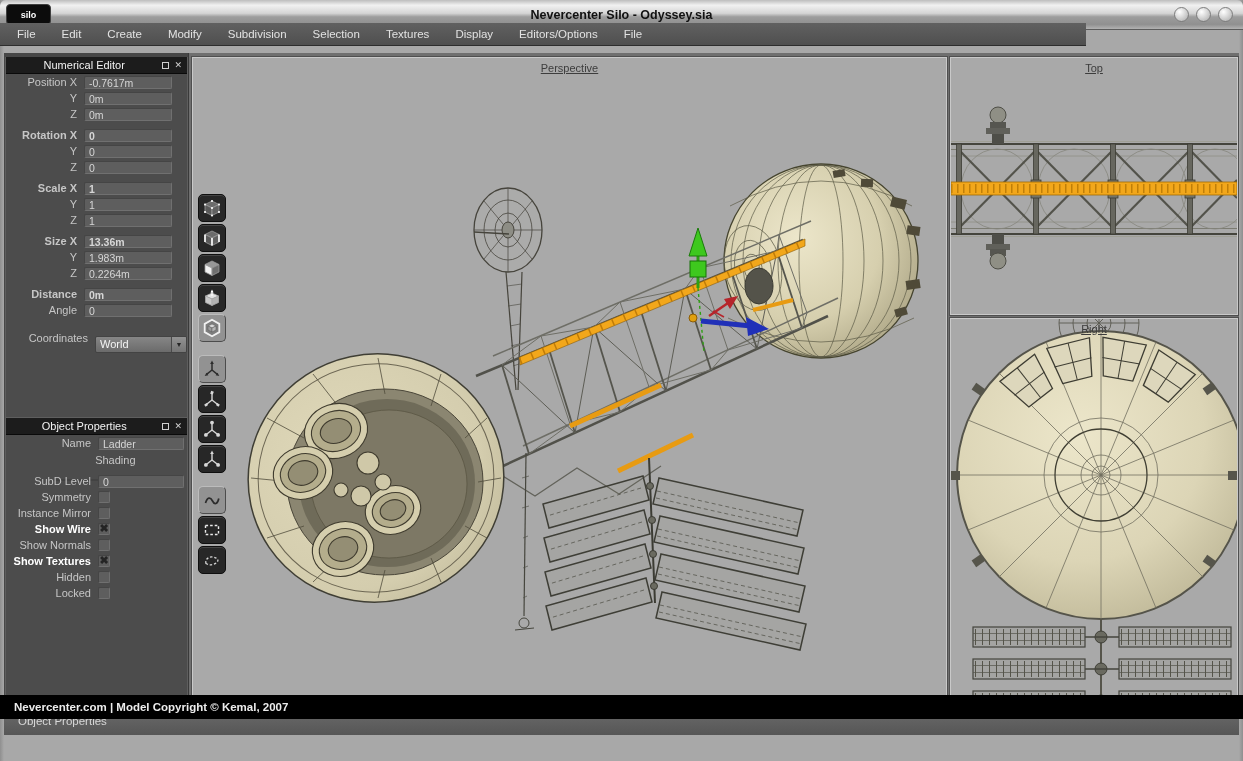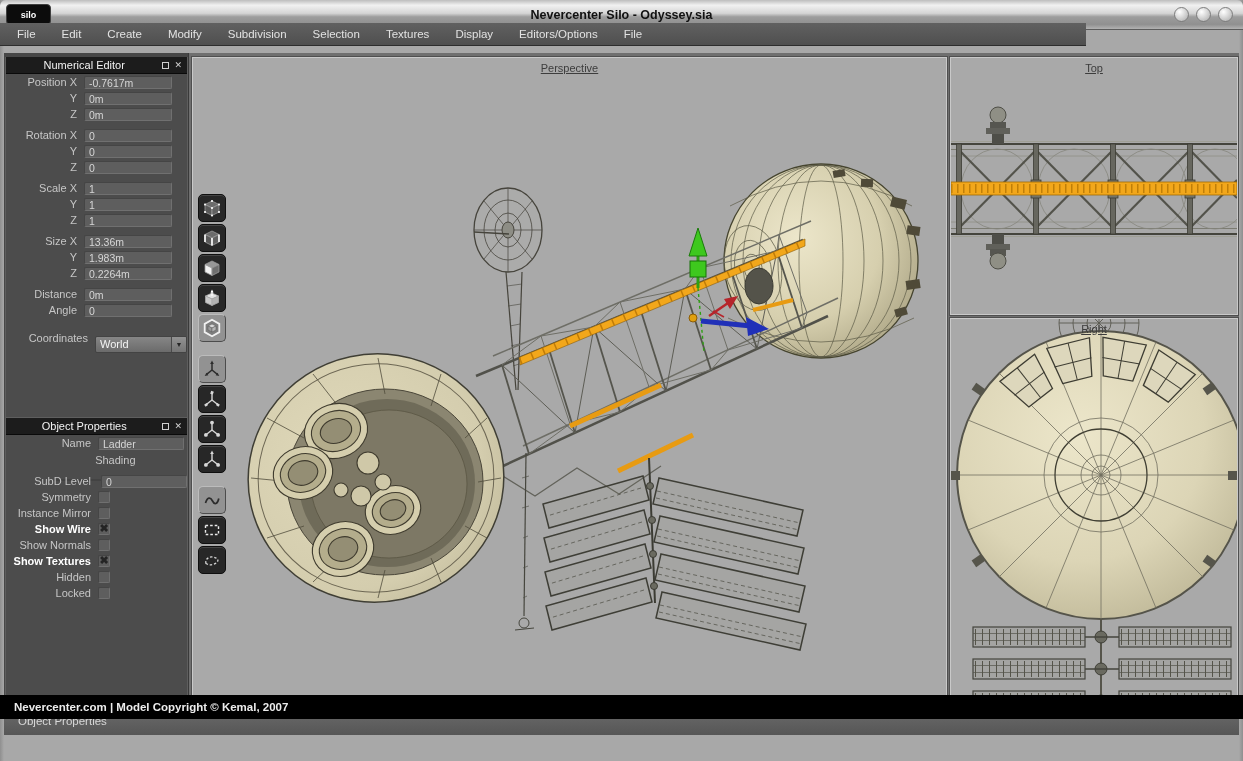--- a/index.html
+++ b/index.html
@@ -30,21 +30,21 @@
   .panel-ne { top:4px; height:361px; }
   .panel-op { top:365px; height:287px; }
   .ptitle { height:17px; background:#1c1c1c; display:flex; align-items:center; border-bottom:1px solid #0a0a0a; }
   .pt-text { flex:1; text-align:center; color:#f2f2f2; font-size:11px; }
   .pt-icons { display:flex; gap:5px; margin-right:5px; align-items:center; }
   .sq-icon { width:7px; height:7px; border:1.5px solid #cfcfcf; display:inline-block; }
   .pt-close { color:#cfcfcf; font-size:9px; line-height:9px; }
   .pbody { }
 
   .ne-row, .op-row { display:flex; align-items:center; height:16px; }
-  .mt { margin-top:5px; }
+  .mt { margin-top:5px;font-weight:bold; }
   .ne-label { width:78px; text-align:right; padding-right:7px; color:#c6c6c6; font-size:11px; white-space:nowrap; }
   .op-label { width:92px; text-align:right; padding-right:7px; color:#c6c6c6; font-size:11px; white-space:nowrap; }
   .fld { width:88px; height:13px; background:#5e5e5e; border:1px solid; border-color:#454545 #707070 #707070 #454545;
     border-radius:2px; color:#d6d6d6; font-size:10.5px; line-height:12px; padding:0 4px; overflow:hidden; }
   .op-row .fld { width:86px; }
   .dd { display:flex; align-items:stretch; width:92px; height:17px; background:linear-gradient(#868686,#6b6b6b);
     border:1px solid #434343; border-radius:2px; color:#f4f4f4; overflow:hidden;margin-top:13px; }
   .op-row .dd { width:86px; height:16px; }
   .dd-val { flex:1; padding:1px 4px; font-size:11px; }
   .dd-arrow { width:15px; display:flex; align-items:center; justify-content:center; font-size:7px; color:#262626;
@@ -201,21 +201,21 @@
             <span class="op-label">Name</span>
             <div class="fld">Ladder</div>
           </div>
         <div class="op-row" style="margin-top:3px;flex-direction:column;">
             <span class="op-label">Shading</span>
           <div class="dd">
             <span class="dd-val">Wireframe</span>
             <span class="dd-arrow">▼</span>
           </div>
         </div>
-        <div class="op-row" style="margin-top:3px;justify-content:space-between;">
+        <div class="op-row" style="margin-top:3px;">
             <span class="op-label">SubD Level</span>
             <div class="fld">0</div>
           </div>
         <div class="op-row">
             <span class="op-label">Symmetry</span>
             <div class="cb"></div>
           </div>
         <div class="op-row">
             <span class="op-label">Instance Mirror</span>
             <div class="cb"></div>

